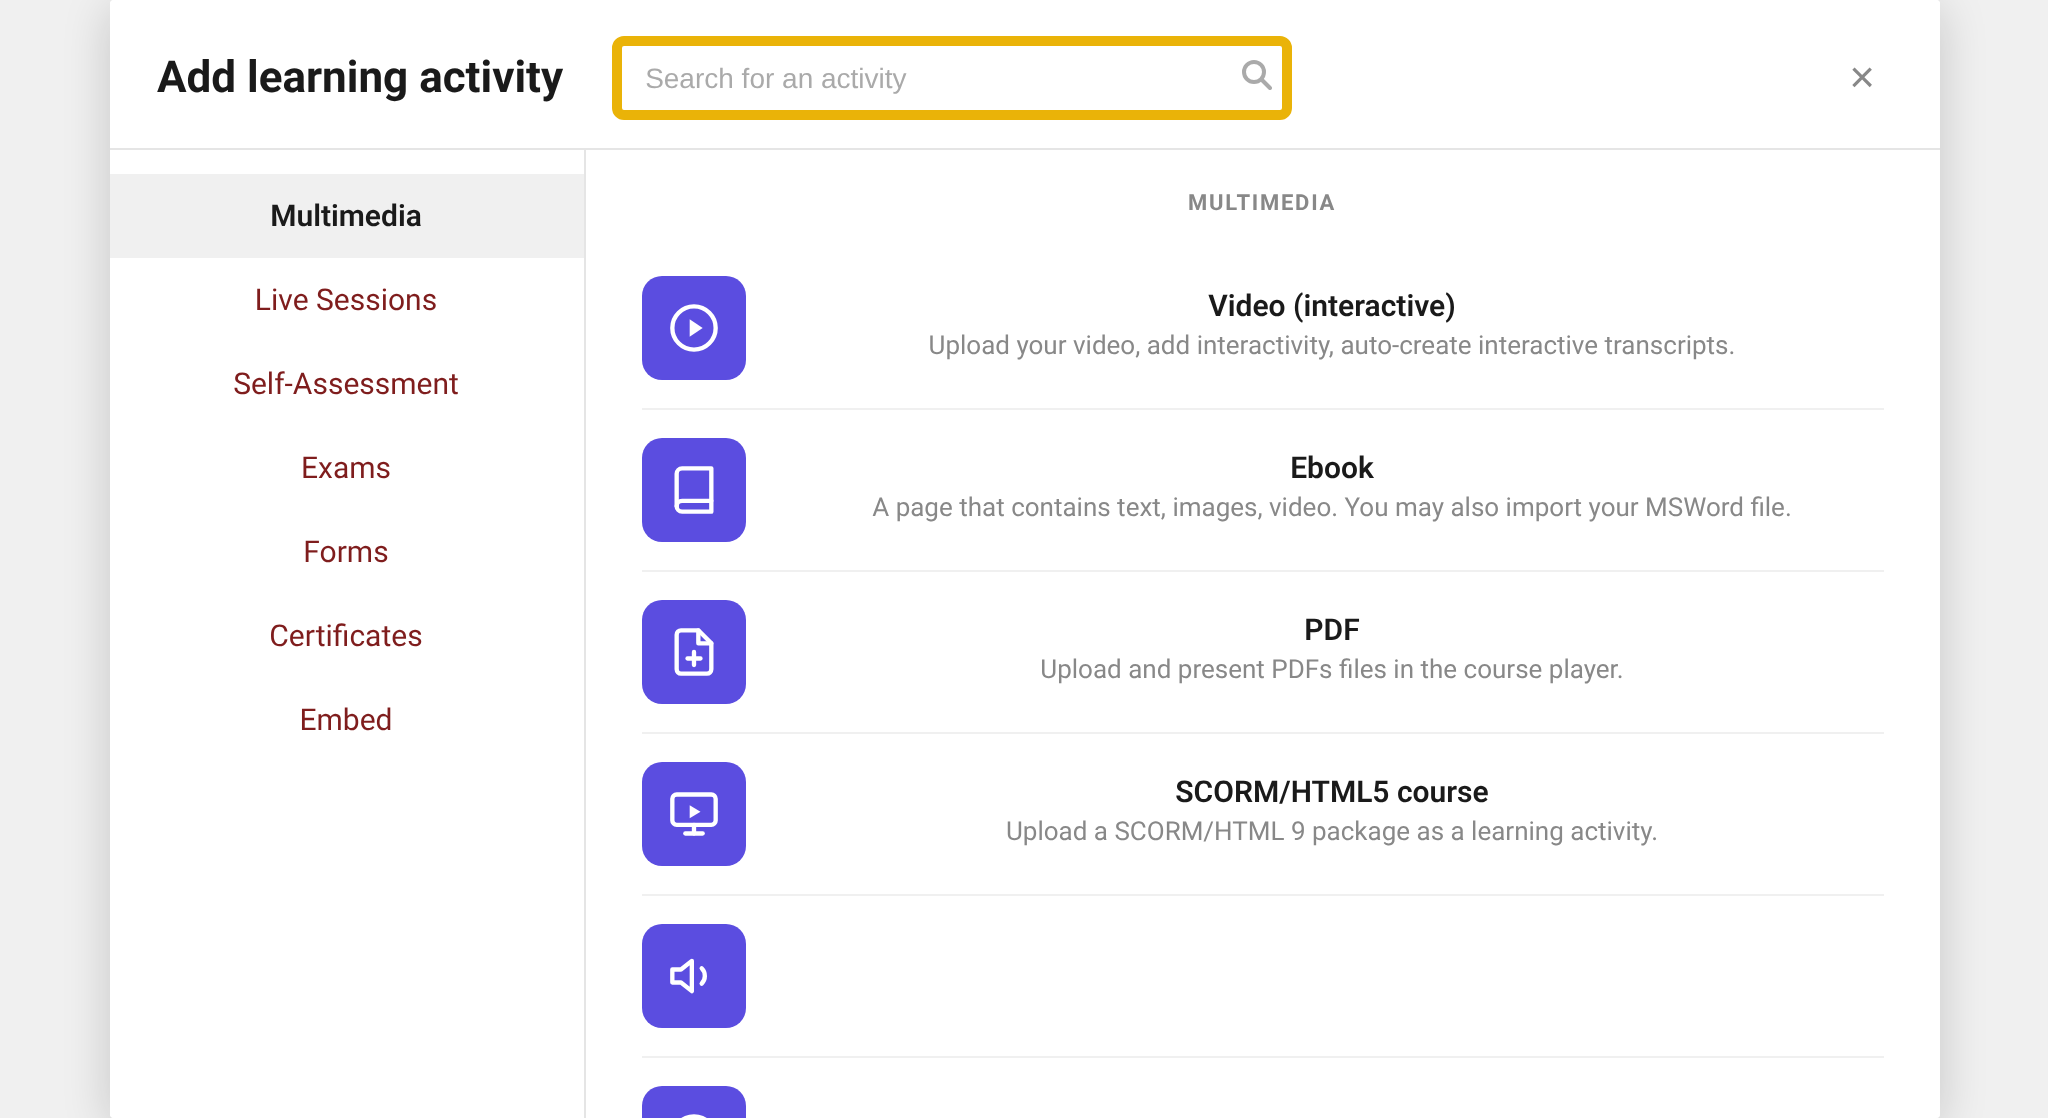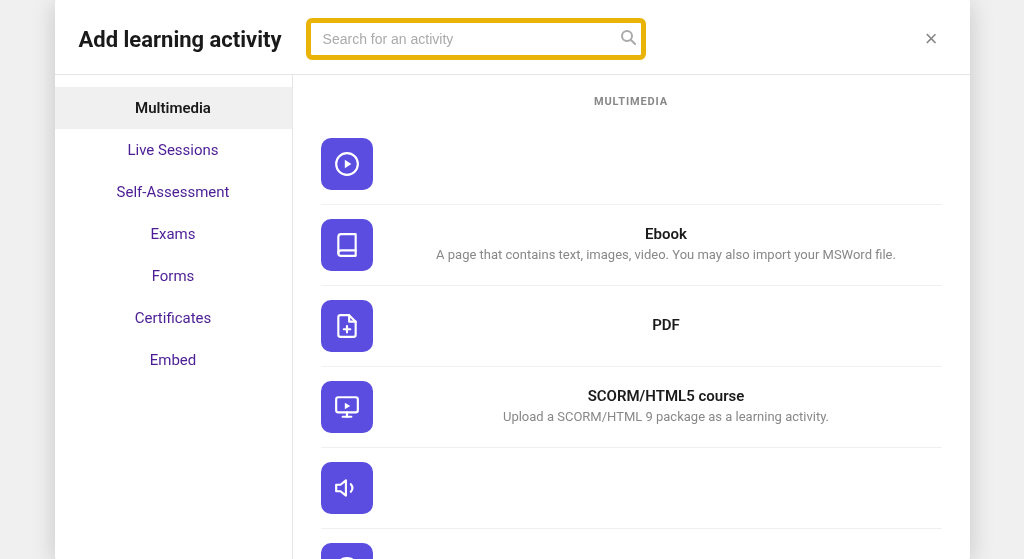--- a/index.html
+++ b/index.html
@@ -81,21 +81,21 @@
       width: 238px;
       flex-shrink: 0;
       background: #fff;
       border-right: 1px solid #e5e5e5;
       padding: 12px 0;
       overflow-y: auto;
     }
     .sidebar-item {
       padding: 12px 24px;
       font-size: 15px;
-      color: #4c1d95;
+      color: #7f1d1d;
       cursor: pointer;
       border-radius: 0;
       font-weight: 400;
     }
     .sidebar-item.active {
       background: #f0f0f0;
       font-weight: 600;
       color: #1a1a1a;
     }
     .content-area {
@@ -196,20 +196,24 @@
       <div class="section-label">MULTIMEDIA</div>
       <div class="activity-list">
       <div class="activity-item">
       <div class="activity-icon">
 
       <svg viewBox="0 0 24 24">
                 <circle cx="12" cy="12" r="10" stroke="white" stroke-width="2" fill="none"></circle>
                 <polygon points="10,8 16,12 10,16" fill="white" stroke="none"></polygon>
               </svg>
       </div>
+      <div class="activity-text">
+        <div class="activity-name">Video (interactive)</div>
+        <div class="activity-desc">Upload your video, add interactivity, auto-create interactive transcripts.</div>
+      </div>
     </div>
           <div class="activity-item">
       <div class="activity-icon">
 
       <svg viewBox="0 0 24 24" fill="none" stroke="white" stroke-width="2" stroke-linecap="round" stroke-linejoin="round">
         <path d="M4 19.5A2.5 2.5 0 0 1 6.5 17H20"></path>
         <path d="M6.5 2H20v20H6.5A2.5 2.5 0 0 1 4 19.5v-15A2.5 2.5 0 0 1 6.5 2z"></path>
       </svg>
       </div>
       <div class="activity-text">
@@ -222,20 +226,21 @@
 
       <svg viewBox="0 0 24 24" fill="none" stroke="white" stroke-width="2" stroke-linecap="round" stroke-linejoin="round">
         <path d="M14 2H6a2 2 0 0 0-2 2v16a2 2 0 0 0 2 2h12a2 2 0 0 0 2-2V8z"></path>
         <polyline points="14 2 14 8 20 8"></polyline>
         <line x1="9" y1="15" x2="15" y2="15"></line>
         <line x1="12" y1="12" x2="12" y2="18"></line>
       </svg>
       </div>
       <div class="activity-text">
         <div class="activity-name">PDF</div>
+        <div class="activity-desc">Upload and present PDFs files in the course player.</div>
       </div>
     </div>
           <div class="activity-item">
       <div class="activity-icon">
 
       <svg viewBox="0 0 24 24" fill="none" stroke="white" stroke-width="2" stroke-linecap="round" stroke-linejoin="round">
         <rect x="2" y="3" width="20" height="14" rx="2"></rect>
         <line x1="8" y1="21" x2="16" y2="21"></line>
         <line x1="12" y1="17" x2="12" y2="21"></line>
         <polygon points="10,8 15,11 10,14" fill="white" stroke="none"></polygon>

